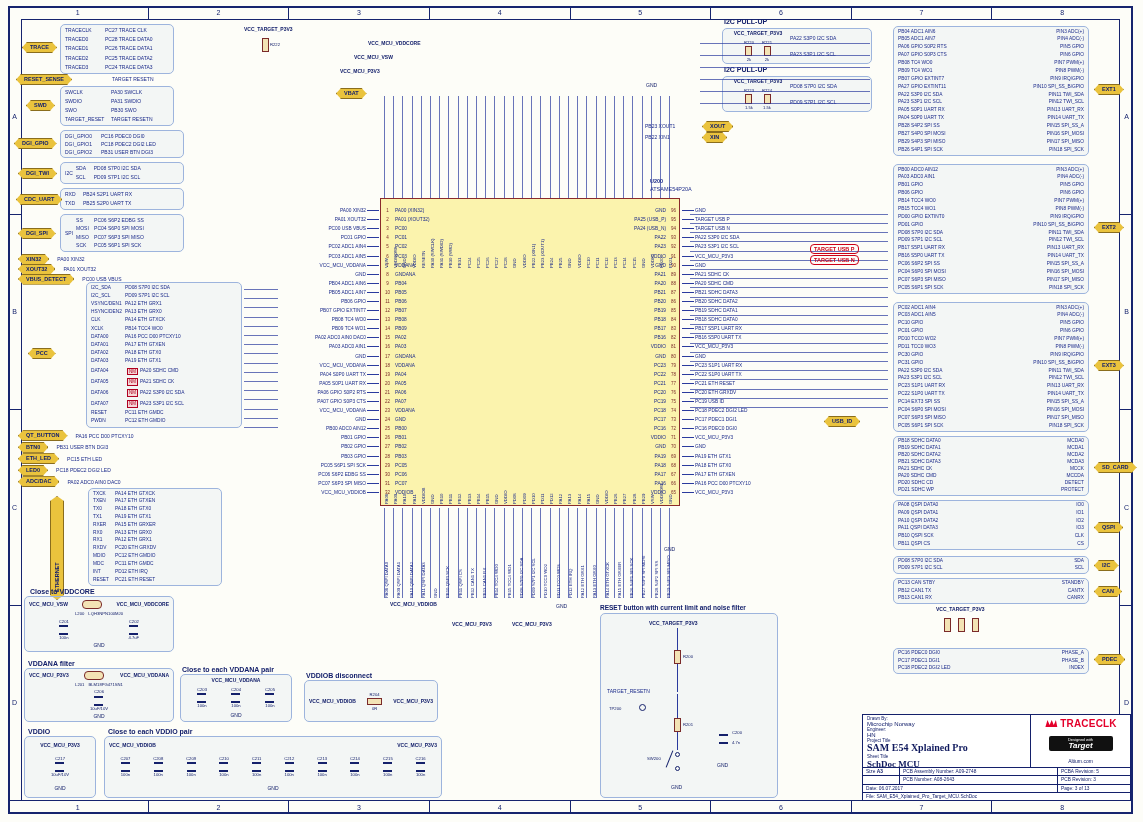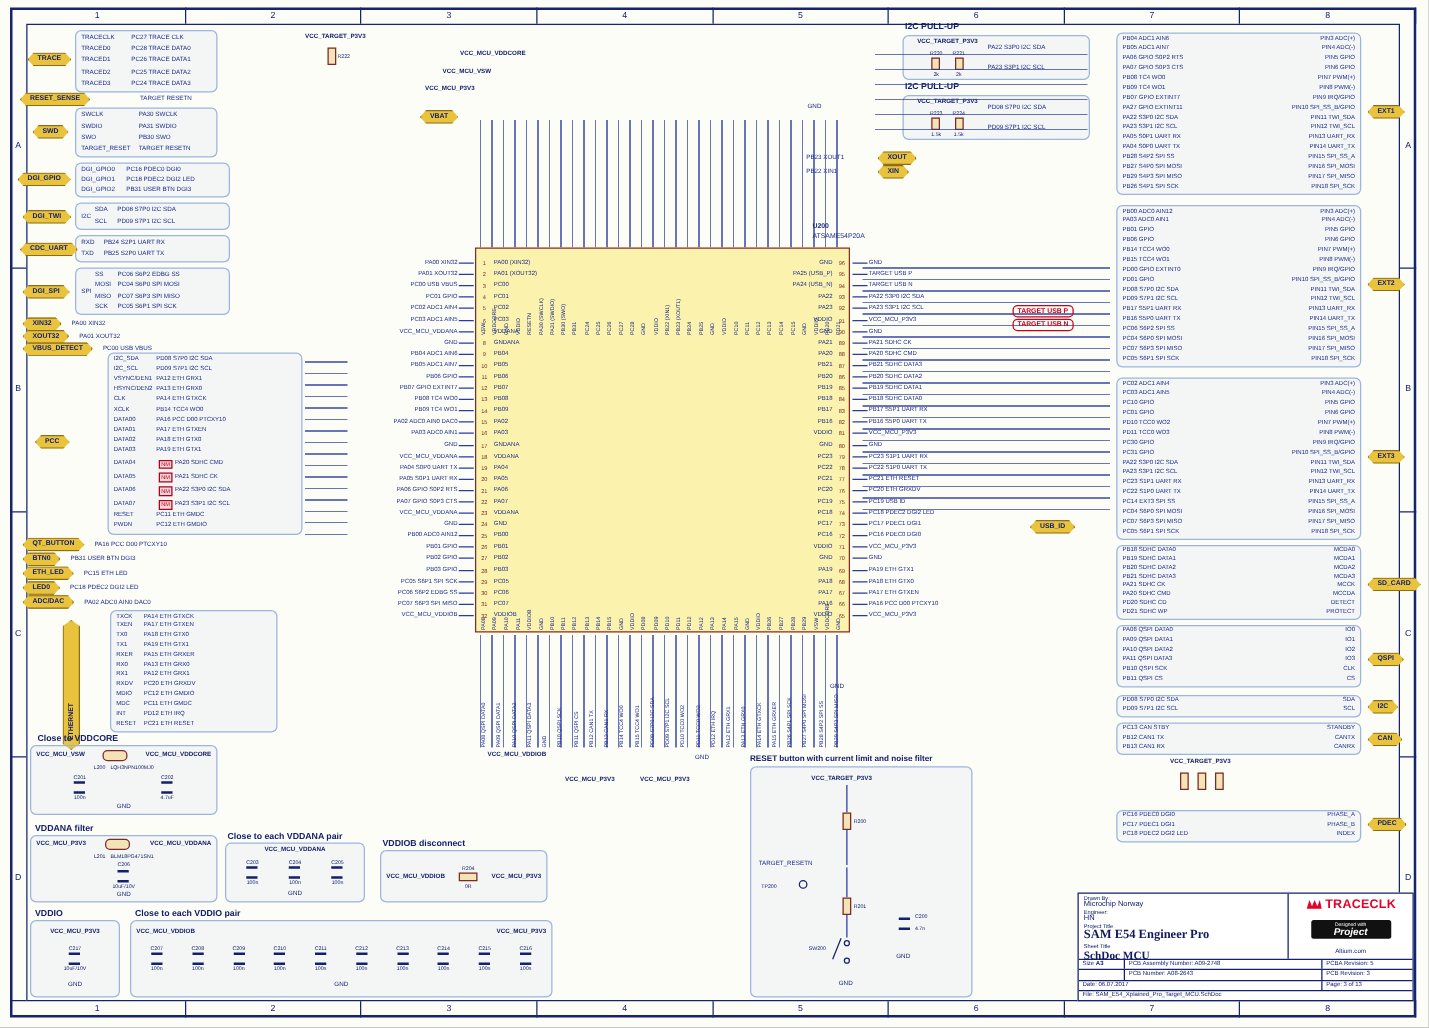--- a/index.html
+++ b/index.html
@@ -1500,34 +1500,34 @@
   </div>
 
   <div class="abs tb">
     <div class="tb-top">
       <div class="tb-left">
         <span class="tb-lab">Drawn By:</span>
         <span class="tb-val">Microchip Norway</span>
         <span class="tb-lab">Engineer:</span>
         <span class="tb-val">HN</span>
         <span class="tb-lab">Project Title</span>
-        <span class="tb-proj">SAM E54 Engineer Pro</span>
+        <span class="tb-proj">SAM E54 Xplained Pro</span>
         <span class="tb-lab">Sheet Title</span>
         <span class="tb-sheet">SchDoc MCU</span>
       </div>
       <div class="tb-right">
         <div class="mchp">
           <svg width="14" height="11" viewBox="0 0 20 14">
               <path d="M2 12 L5 2 L8 9 L11 2 L14 9 L17 2 L19 12 Z" fill="#e4002b"></path>
             </svg>
           <span>TRACECLK</span>
         </div>
         <div class="alt-badge">
           <span class="alt-small">Designed with</span>
-          <span class="alt-big">Project</span>
+          <span class="alt-big">Target</span>
         </div>
         <span class="alt-site">Altium.com</span>
       </div>
     </div>
     <div class="tb-strip">
       <div class="tb-row">
         <div class="tb-cell" style="width:30px"><span>Size</span>&nbsp;<b>A3</b></div>
         <div class="tb-cell" style="flex:1">PCB Assembly Number: A09-2748</div>
         <div class="tb-cell" style="width:66px">PCBA Revision: 5</div>
       </div>

